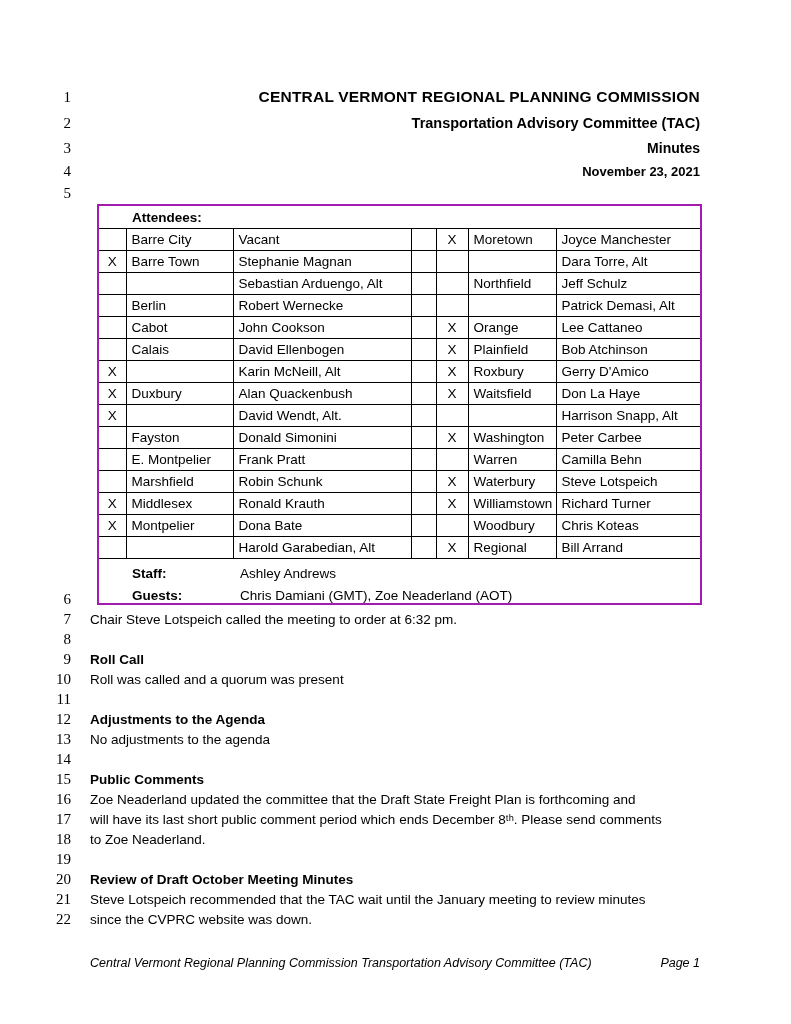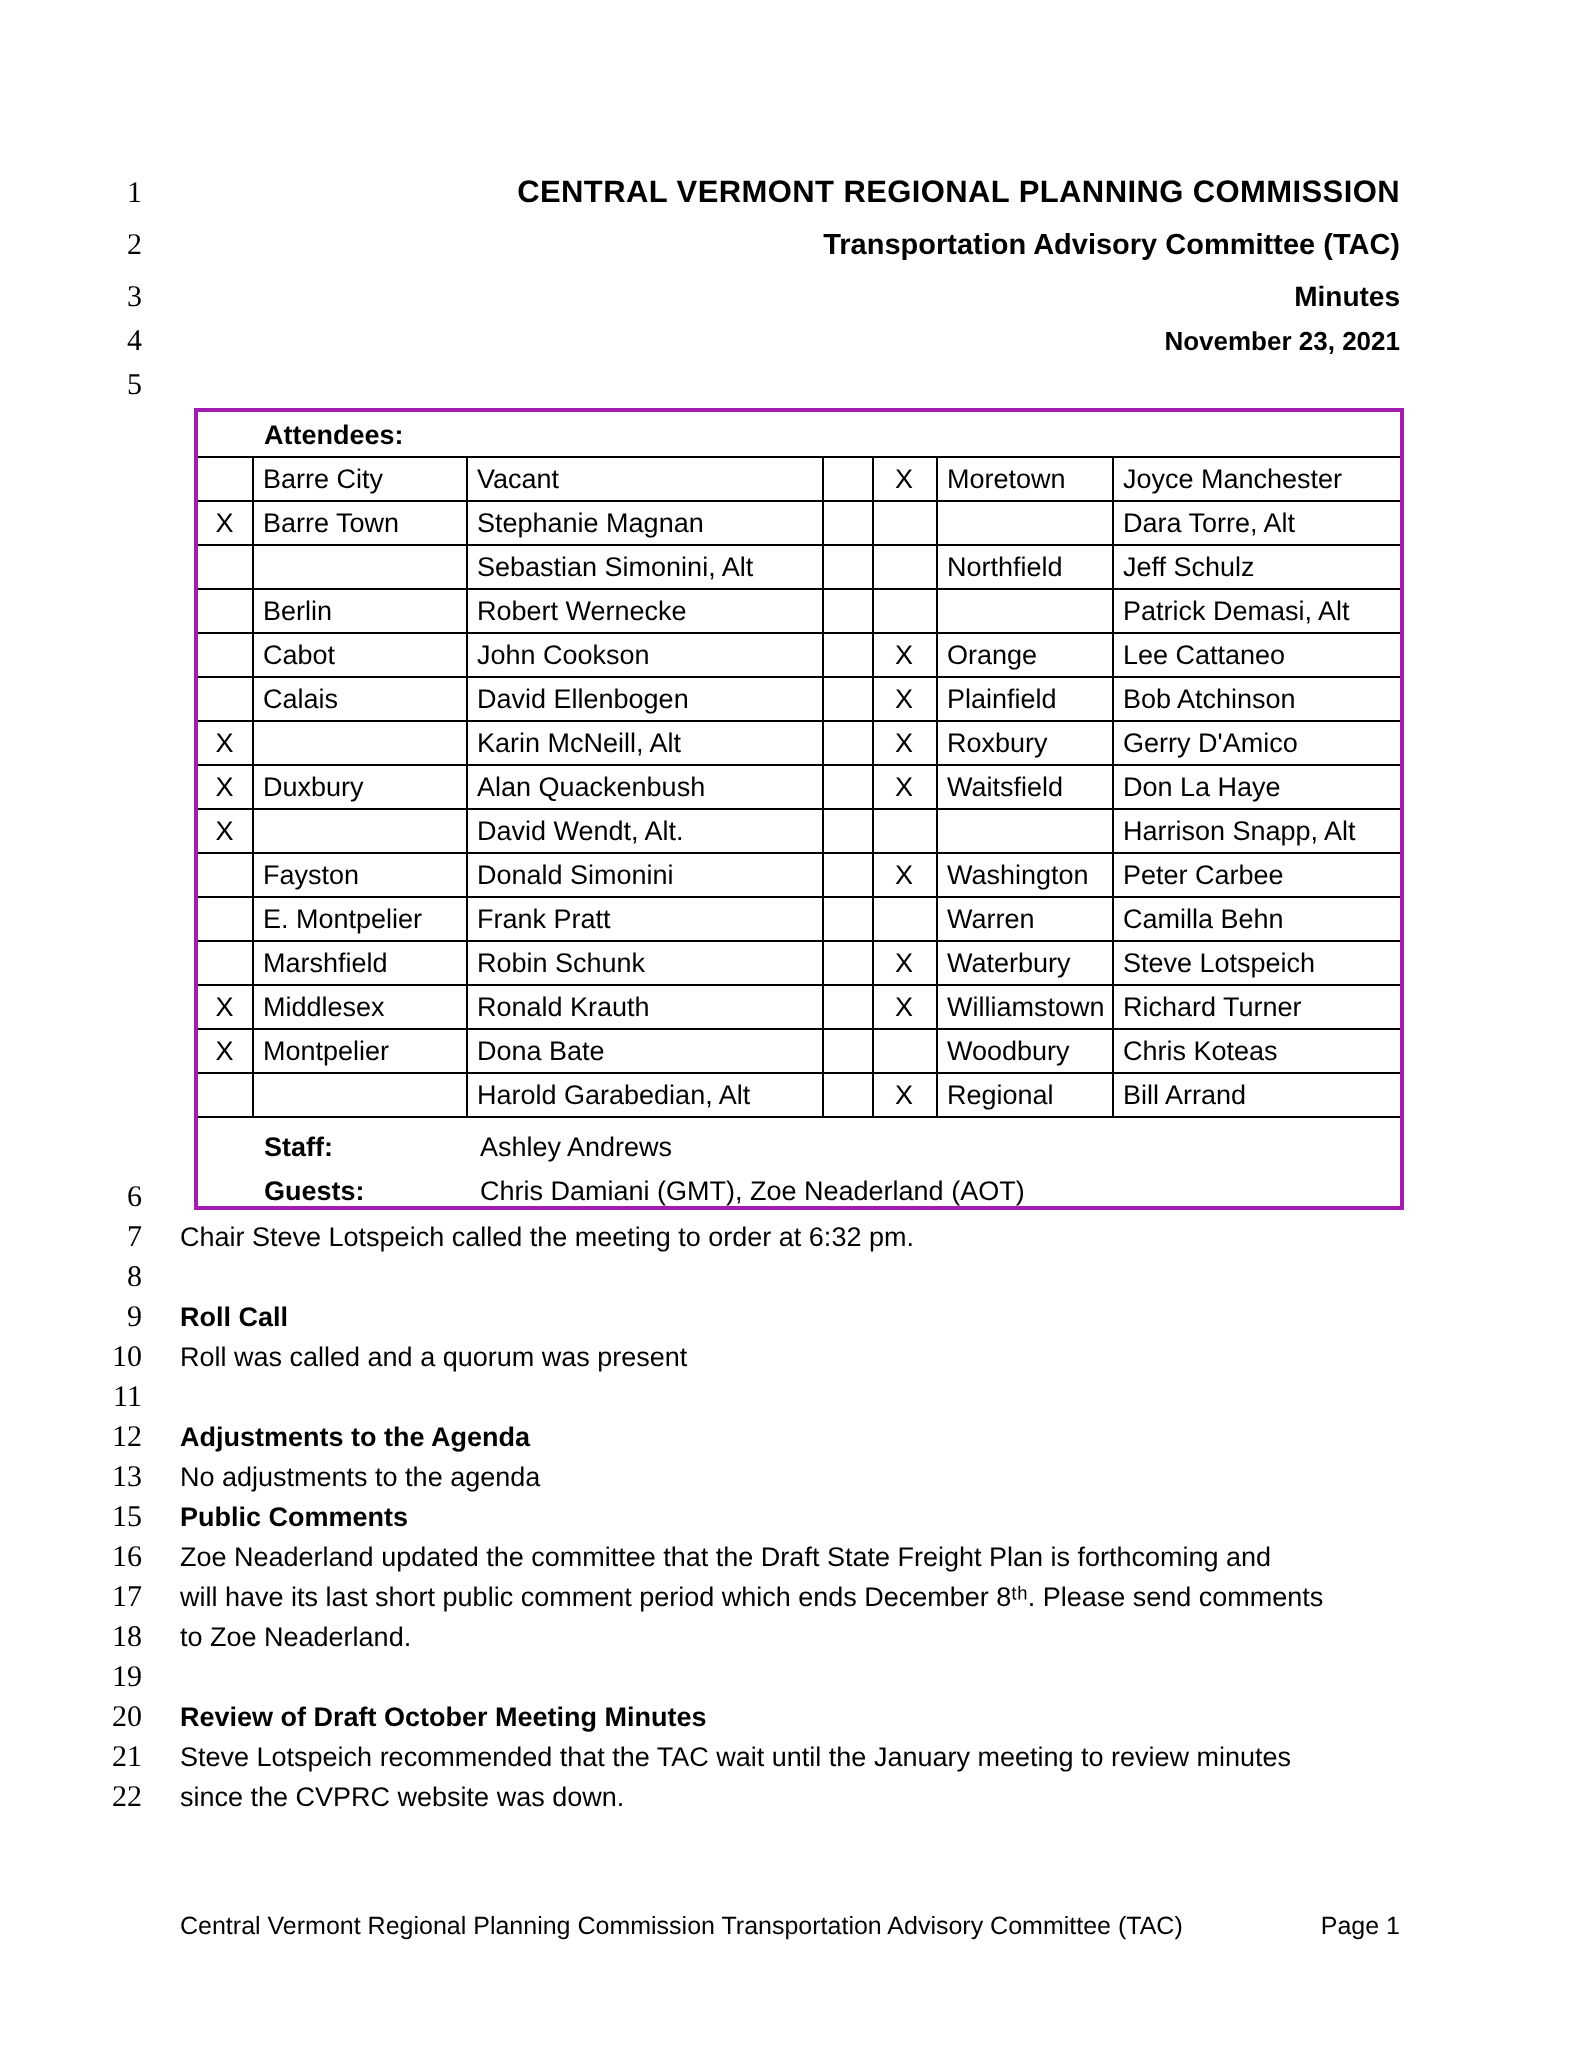--- a/index.html
+++ b/index.html
@@ -41,21 +41,21 @@
   .staff-label { margin-left:33px; width:102px; font-weight:bold; flex:0 0 102px; }
   .staff-value { margin-left:6px; }
   
   .body-lines { position:absolute; top:591px; left:0; font-size:13.5px; }
   .body-lines .line-row { height:20px; }
   .body-text { margin-left:19px; white-space:pre; }
   .body-text.bold { font-weight:bold; }
   
   .footer {
     position:absolute; top:956px; left:90px; width:610px;
-    display:flex; justify-content:space-between; font-size:12.5px;
+    display:flex; justify-content:space-between; font-size:12.5px;font-style:italic;
   }
 </style>
 </head>
 <body>
 
 <div class="page">
 
   <div class="header">
     <div class="line-row hrow1">
       <span class="line-num">1</span>
@@ -108,21 +108,21 @@
           <td class="cell-town">Barre Town</td>
           <td class="cell-name">Stephanie Magnan</td>
           <td class="cell-gap"></td>
           <td class="cell-x"></td>
           <td class="cell-town"></td>
           <td class="cell-name">Dara Torre, Alt</td>
         </tr>
         <tr>
           <td class="cell-x"></td>
           <td class="cell-town"></td>
-          <td class="cell-name">Sebastian Simonini, Alt</td>
+          <td class="cell-name">Sebastian Arduengo, Alt</td>
           <td class="cell-gap"></td>
           <td class="cell-x"></td>
           <td class="cell-town">Northfield</td>
           <td class="cell-name">Jeff Schulz</td>
         </tr>
         <tr>
           <td class="cell-x"></td>
           <td class="cell-town">Berlin</td>
           <td class="cell-name">Robert Wernecke</td>
           <td class="cell-gap"></td>
@@ -273,20 +273,24 @@
       </div>
       <div class="line-row">
         <span class="line-num">12</span>
         <span class="body-text bold">Adjustments to the Agenda</span>
       </div>
       <div class="line-row">
         <span class="line-num">13</span>
         <span class="body-text">No adjustments to the agenda</span>
       </div>
       <div class="line-row">
+        <span class="line-num">14</span>
+        <span class="body-text"></span>
+      </div>
+      <div class="line-row">
         <span class="line-num">15</span>
         <span class="body-text bold">Public Comments</span>
       </div>
       <div class="line-row">
         <span class="line-num">16</span>
         <span class="body-text">Zoe Neaderland updated the committee that the Draft State Freight Plan is forthcoming and</span>
       </div>
       <div class="line-row">
         <span class="line-num">17</span>
         <span class="body-text">will have its last short public comment period which ends December 8ᵗʰ. Please send comments</span>

